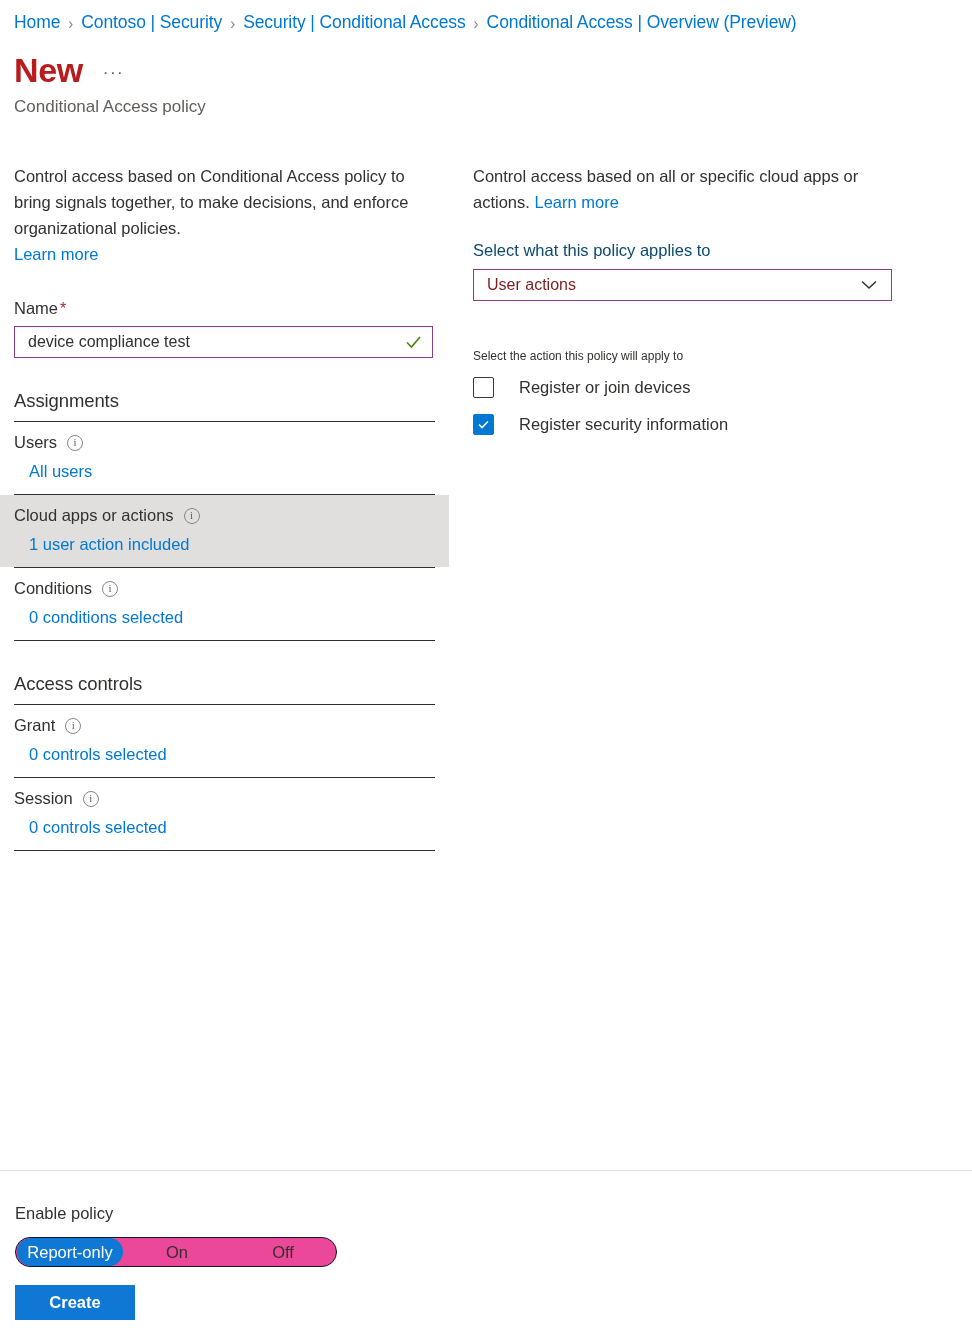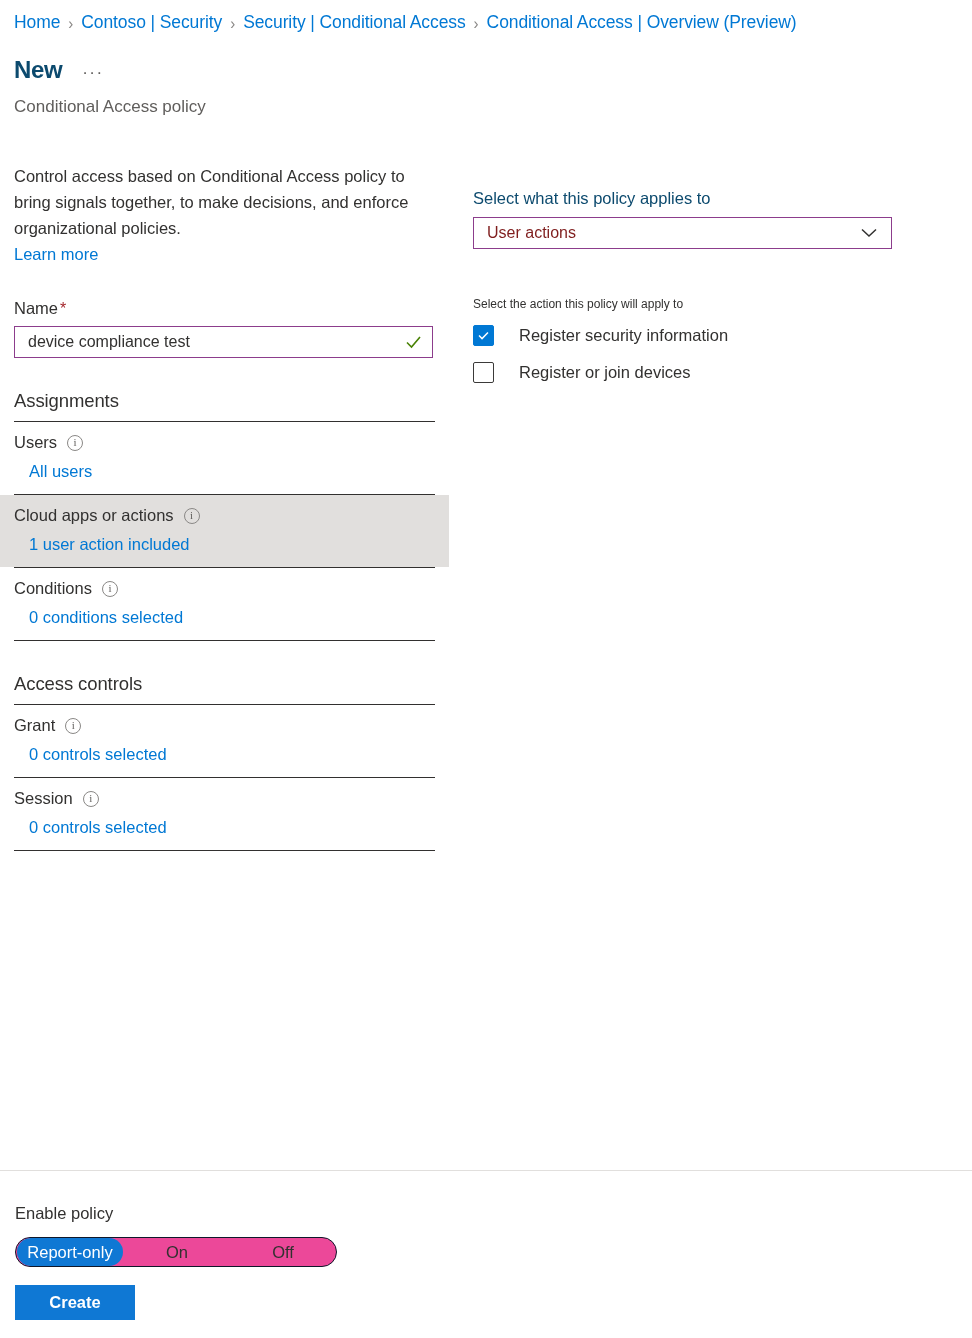--- a/index.html
+++ b/index.html
@@ -43,23 +43,23 @@
 
   
   .title-row {
     position: absolute;
     left: 14px;
     top: 50px;
     display: flex;
     align-items: center;
   }
   .page-title {
-    font-size: 24px;
+    font-size: 34px;
     font-weight: 600;
-    color: #0c4a6e;
+    color: #b91c1c;
     line-height: 40px;
     letter-spacing: -0.4px;
   }
   .title-ellipsis {
     margin-left: 20px;
     color: #605e5c;
     font-size: 17px;
     letter-spacing: 1.5px;
     line-height: 14px;
     align-self: flex-start;
@@ -409,46 +409,50 @@
       <span class="info-icon">i</span>
     </div>
     <div class="row-value">0 controls selected</div>
   </div>
   <div class="divider"></div>
 
 </div>
 
 <div class="col-right">
 
+  <div class="intro">
+    <span>Control access based on all or specific cloud apps or actions.</span>
+    <a class="link">Learn more</a>
+  </div>
 
   <div class="sub-label">Select what this policy applies to</div>
 
   <div class="select-wrap">
     <span class="select-value">User actions</span>
     <svg class="chev" viewBox="0 0 16 10">
       <path d="M1 1.5 L8 8 L15 1.5" fill="none" stroke="#323130" stroke-width="1.5"></path>
     </svg>
   </div>
 
   <div class="actions-label">Select the action this policy will apply to</div>
+
+  <div class="cb-row">
+    <span class="cb"></span>
+    <span class="cb-label">Register or join devices</span>
+  </div>
 
   <div class="cb-row">
     <span class="cb checked">
       <svg viewBox="0 0 16 16" width="13" height="13">
         <path d="M2.5 8 L6.2 11.8 L13.5 4.2" fill="none" stroke="#ffffff" stroke-width="1.8"></path>
       </svg>
     </span>
     <span class="cb-label">Register security information</span>
   </div>
 
-  <div class="cb-row">
-    <span class="cb"></span>
-    <span class="cb-label">Register or join devices</span>
-  </div>
-
 </div>
 
 <div class="footer-divider"></div>
 
 <div class="enable-label">Enable policy</div>
 
 <div class="toggle">
   <div class="toggle-opt active">Report-only</div>
   <div class="toggle-opt">On</div>
   <div class="toggle-opt">Off</div>

